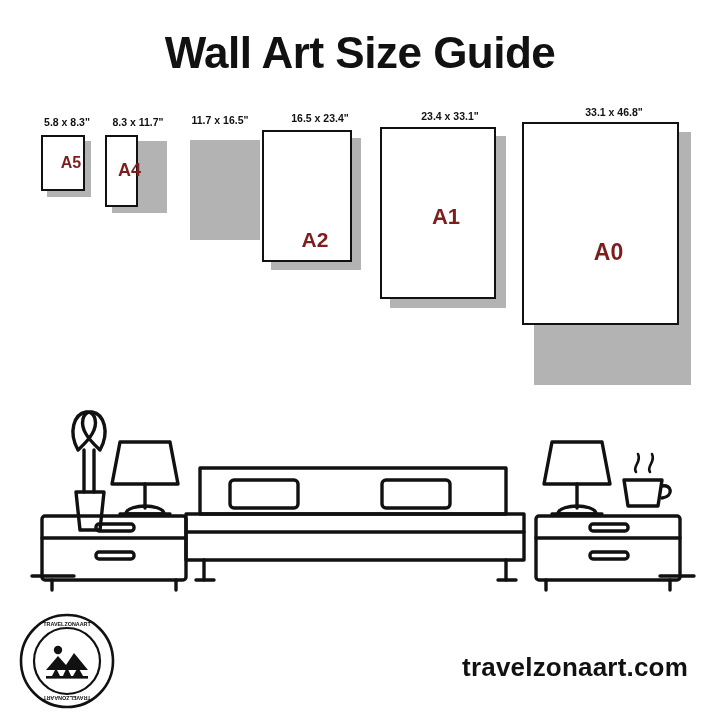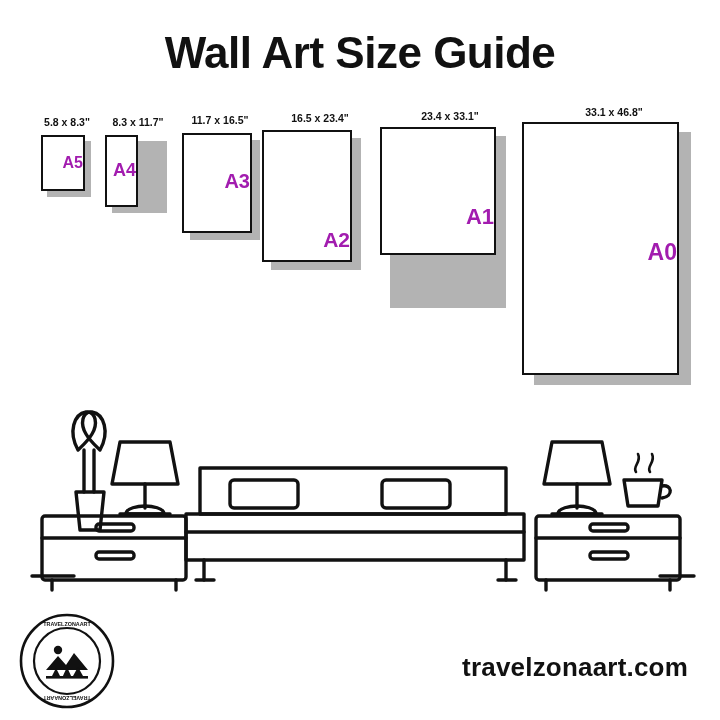--- a/index.html
+++ b/index.html
@@ -65,25 +65,25 @@
   }
 
   .frame-shadow {
     position: absolute;
     background: #9a9a9a;
     opacity: 0.75;
   }
 
   .frame-name {
     position: absolute;
-    left: 0;
+    left: 8px;
     width: 100%;
-    text-align: right;
-    font-weight: bold;
-    color: #a21caf;
+    text-align: center;
+    font-weight: bold;
+    color: #7f1d1d;
   }
 
   
   .scene {
     position: absolute;
     left: 0;
     top: 380px;
     width: 720px;
     height: 220px;
   }
@@ -137,45 +137,42 @@
       <div class="frame-label" style="left:-2px; top:6px; width:84px;">8.3 x 11.7"</div>
       <div class="frame-shadow" style="left:14px; top:31px; width:55px; height:72px;"></div>
       <div class="frame-box" style="left:7px; top:25px; width:33px; height:72px;">
         <div class="frame-name" style="top:23px; font-size:18px;">A4</div>
       </div>
     </div>
 
     <div class="frame-group" style="left:172px; top:0px; width:98px; height:140px;">
       <div class="frame-label" style="left:-2px; top:4px; width:100px;">11.7 x 16.5"</div>
       <div class="frame-shadow" style="left:18px; top:30px; width:70px; height:100px;"></div>
-      <div class="frame-box" style="left:10px; top:23px; width:70px; height:100px;">
-        <div class="frame-name" style="top:35px; font-size:20px;">A3</div>
-      </div>
     </div>
 
     <div class="frame-group" style="left:262px; top:0px; width:116px; height:180px;">
       <div class="frame-label" style="left:0px; top:2px; width:116px;">16.5 x 23.4"</div>
       <div class="frame-shadow" style="left:9px; top:28px; width:90px; height:132px;"></div>
       <div class="frame-box" style="left:0px; top:20px; width:90px; height:132px;">
         <div class="frame-name" style="top:52px; font-size:21px;margin-top:44px;">A2</div>
       </div>
     </div>
 
     <div class="frame-group" style="left:378px; top:0px; width:140px; height:220px;">
       <div class="frame-label" style="left:14px; top:0px; width:116px;">23.4 x 33.1"</div>
       <div class="frame-shadow" style="left:12px; top:26px; width:116px; height:172px;"></div>
-      <div class="frame-box" style="left:2px; top:17px; width:116px; height:128px;">
+      <div class="frame-box" style="left:2px; top:17px; width:116px; height:172px;">
         <div class="frame-name" style="top:75px; font-size:22px;">A1</div>
       </div>
     </div>
 
     <div class="frame-group" style="left:518px; top:0px; width:190px; height:290px;">
       <div class="frame-label" style="left:26px; top:-4px; width:140px;">33.1 x 46.8"</div>
       <div class="frame-shadow" style="left:16px; top:22px; width:157px; height:253px;"></div>
-      <div class="frame-box" style="left:4px; top:12px; width:157px; height:253px;padding-left:29px;">
+      <div class="frame-box" style="left:4px; top:12px; width:157px; height:203px;padding-left:29px;">
         <div class="frame-name" style="top:115px; font-size:23px;">A0</div>
       </div>
     </div>
 
   </div>
 
   <div class="scene">
     <svg width="720" height="220" viewBox="0 0 720 220">
       <g fill="none" stroke="#111111" stroke-width="3.4" stroke-linecap="round" stroke-linejoin="round">
 

